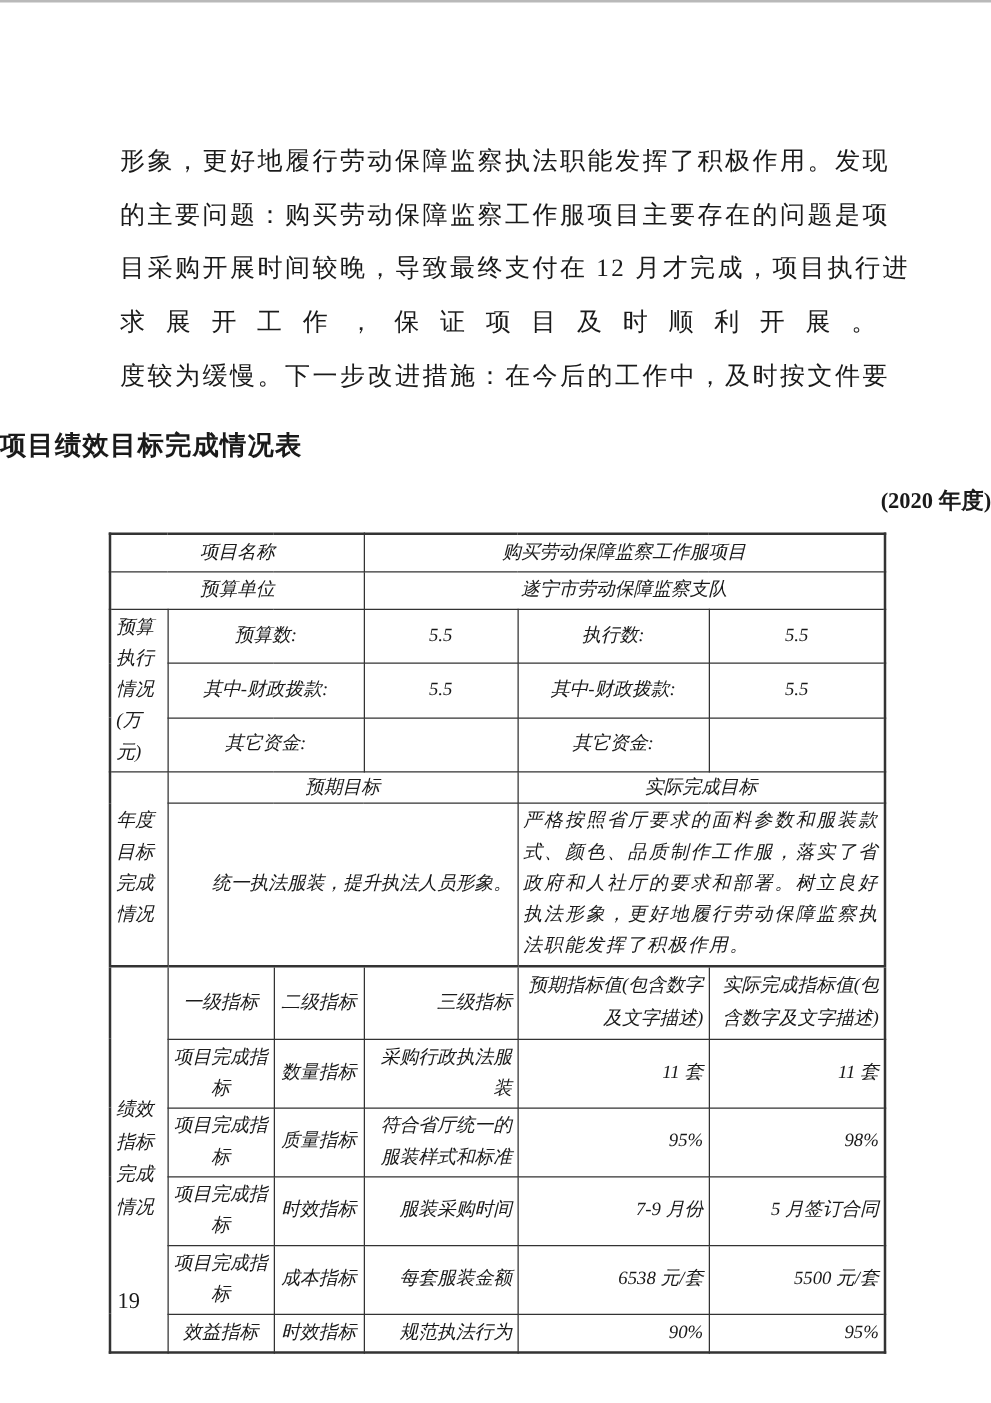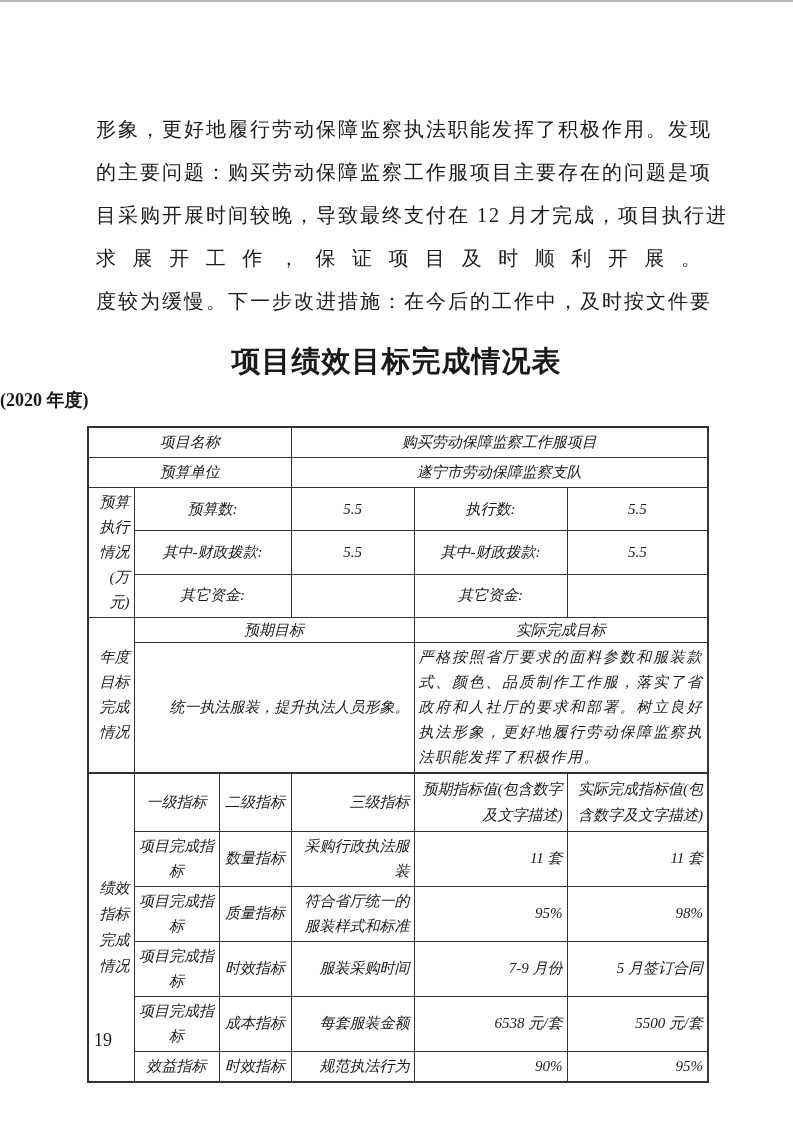--- a/index.html
+++ b/index.html
@@ -11,41 +11,41 @@
   .page{position:absolute;inset:0;background:#ffffff;border-top:2px solid #b9b9b9;}
   
   .para{
     position:absolute;left:96px;top:106px;width:607px;
     font-size:20px;line-height:43px;letter-spacing:2px;
   }
   .para div{text-align:justify;text-align-last:justify;white-space:nowrap;}
   .para div:last-child{text-align-last:left;}
   
   .tbl-title{
-    position:absolute;left:0;top:340px;width:100%;text-align:center;
-    font-size:29px;font-weight:bold;letter-spacing:1px;
+    position:absolute;left:0;top:340px;width:100%;
+    font-size:21px;font-weight:bold;letter-spacing:1px;
   }
   .tbl-subtitle{
-    position:absolute;left:0;top:386px;width:100%;text-align:left;
+    position:absolute;left:0;top:386px;width:100%;text-align:right;
     font-size:18px;font-weight:bold;
   }
   
   table.perf{
     position:absolute;left:87px;top:424px;width:620px;
     border-collapse:collapse;table-layout:fixed;
     font-size:15px;
   }
   table.perf td{
     border:1px solid #333;padding:2px 4px;vertical-align:middle;
     line-height:25px;word-break:break-all;font-style:italic;
   }
   table.perf{border:2px solid #333;}
   td.ctr{text-align:center;}
   td.lft{text-align:right;padding-left:3px;padding-right:3px;}
-  td.vhead{text-align:right;line-height:26px;padding:1px;}
+  td.vhead{text-align:left;line-height:26px;padding:1px;}
   td.goal-actual{
     text-align:justify;line-height:26px;letter-spacing:1.5px;
     padding:2px 4px;vertical-align:middle;
   }
   td.lvl1{padding:2px 9px;text-align:center;line-height:24px;}
   tr.ind-head td{border-top:2px solid #333;line-height:26px;}
   
   .pageno{position:absolute;left:94px;top:1028px;font-size:18px;}
 </style>
 </head>

